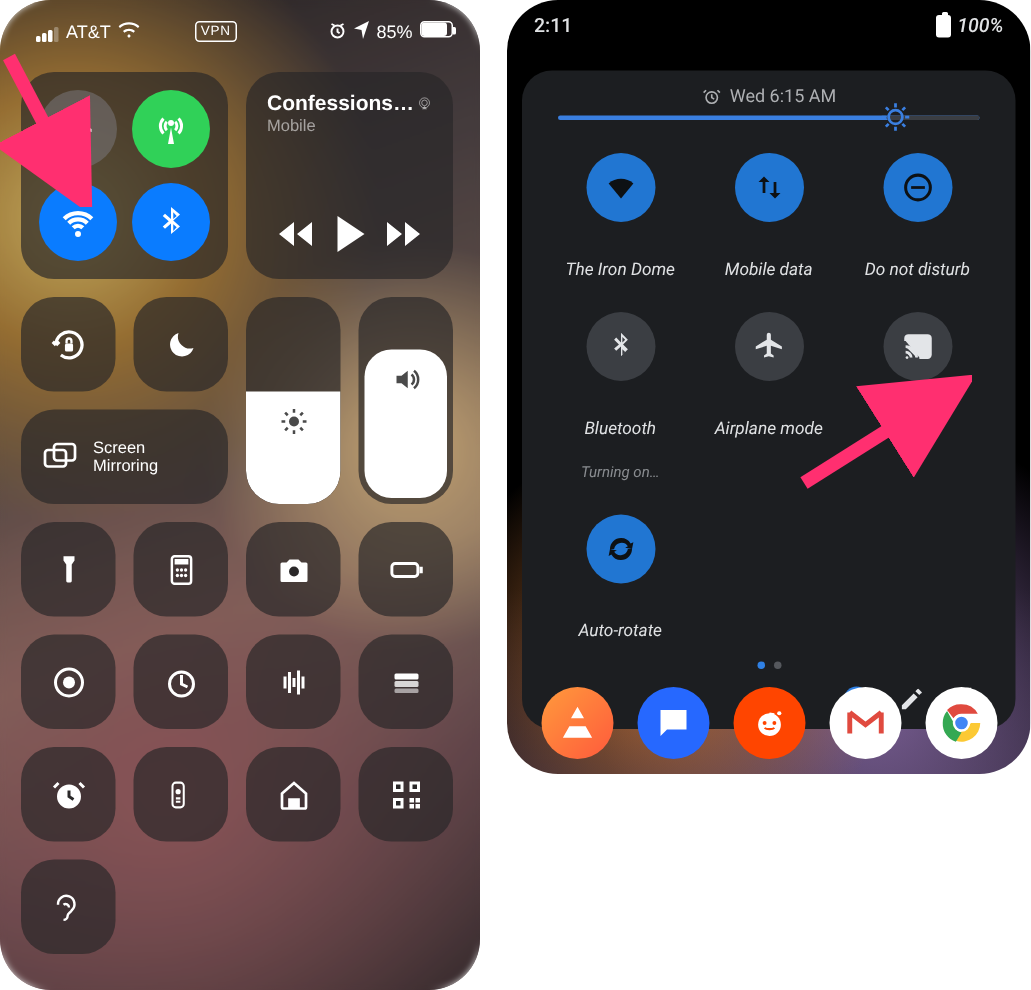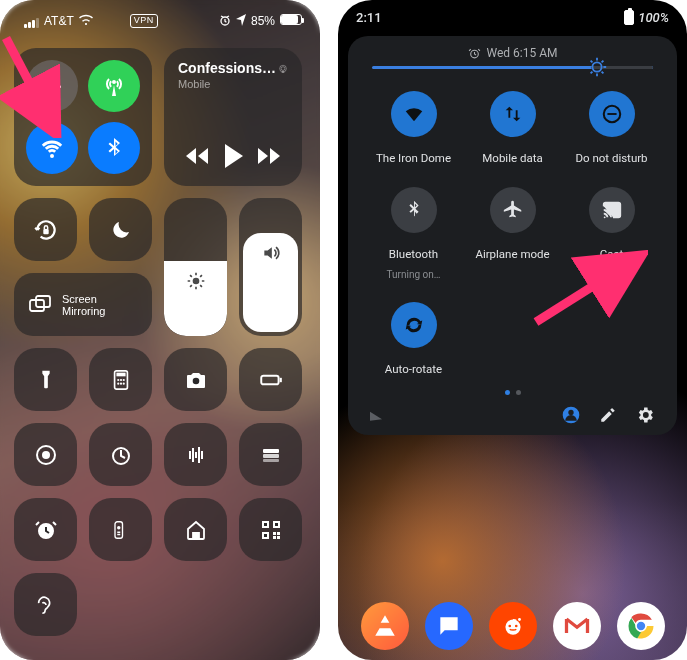--- a/index.html
+++ b/index.html
@@ -64,21 +64,21 @@
   .circle-btn.on-blue  { background:#0a7cff; }
   .circle-btn svg, .ico svg { width:24px; height:24px; fill:#fff; }
 
   .media { width:138px; height:138px; padding:12px 14px; display:flex; flex-direction:column; justify-content:space-between;}
   .media-head { display:flex; justify-content:space-between; align-items:flex-start;}
   .media-title { font-size:14px; font-weight:600; max-width:100px; white-space:nowrap; overflow:hidden; text-overflow:ellipsis;}
   .media-sub { font-size:11px; color:rgba(255,255,255,.55); margin-top:2px;}
   .media-controls { display:flex; justify-content:space-around; align-items:center; margin-bottom:6px;}
 
   .small { width:63px; height:63px; display:flex; align-items:center; justify-content:center;}
-  .small.wide { width:138px; justify-content:flex-start; padding-left:14px; gap:10px;border-radius:19px;}
+  .small.wide { width:138px; justify-content:flex-start; padding-left:14px; gap:10px;}
   .small.wide .lbl { font-size:11px; line-height:12px; }
   .slider { width:63px; height:138px; display:flex; flex-direction:column; justify-content:flex-end; overflow:hidden;}
   .slider .fill { background:#fff; height:54%; display:flex; align-items:flex-start; justify-content:center; padding-top:10px; border-radius:0 0 22px 22px;}
   .slider.vol .fill { height:76%; border-radius:22px 22px 22px 22px; }
   .slider.vol { padding:4px; }
   .slider .fill svg { fill:#4a4a4a; }
   .slider .top-ico { flex:1; display:flex; align-items:center; justify-content:center;}
 
   .grid4 { display:grid; grid-template-columns:repeat(4,63px); gap:12px; }
   .col2 { display:flex; flex-direction:column; gap:12px; }
@@ -88,51 +88,51 @@
     position:absolute; z-index:5; top:28px; left:-6px; width:90px; height:110px;
     pointer-events:none;
   }
 
   
   .gap { width:18px; }
 
   
   .android {
     position:relative;
-    width:349px; height:660px;
+    width:349px; height:516px;
     border-radius:34px;
     overflow:hidden;
     background:
       radial-gradient(circle at 30% 85%, #b36a32 0%, transparent 30%),
       radial-gradient(circle at 70% 90%, #7a5f95 0%, transparent 35%),
       linear-gradient(180deg, #000 0%, #000 76%, #2c2435 100%);
     color:#e0e2e4;
     font-family: Roboto, "Segoe UI", Arial, sans-serif;
   }
   .and-status{
     display:flex; justify-content:space-between; align-items:center;
     padding:10px 18px 6px; font-size:13px; font-weight:500;
   }
   .and-status .r { display:flex; align-items:center; gap:4px;font-style:italic;}
   .and-batt { width:10px; height:15px; border:1.5px solid #fff; border-radius:2px; position:relative; background:#fff;}
   .and-batt::before{content:"";position:absolute;top:-3px;left:2.5px;width:4px;height:2px;background:#fff;border-radius:1px 1px 0 0;}
 
   .qs-panel {
-    margin:5px 10px 0; padding:6px 6px 8px;
+    margin:16px 10px 0; padding:6px 6px 8px;
     background:#1c1e21; border-radius:20px;
   }
   .qs-head { text-align:center; font-size:12px; color:#aeb0b3; padding:4px 0 6px; display:flex;gap:6px;justify-content:center;align-items:center;}
   .qs-slider-row { padding:0 18px 8px; position:relative;}
   .qs-track { height:3px; background:#3a7fe0; border-radius:2px; position:relative;}
   .qs-track .rest { position:absolute; right:0; top:0; height:3px; width:22%; background:#3a3d42; border-radius:2px;}
   .qs-thumb { position:absolute; top:-10px; right:20%; width:22px;height:22px;}
   .qs-thumb svg{width:22px;height:22px;fill:#3a7fe0;stroke:#3a7fe0;}
 
   .qs-grid { display:grid; grid-template-columns:repeat(3,1fr); row-gap:22px; padding:14px 10px 6px;}
-  .qs-item { display:flex; flex-direction:column; align-items:center; gap:14px;}
+  .qs-item { display:flex; flex-direction:column; align-items:center; gap:24px;font-style:italic;}
   .qs-circ { width:46px; height:46px; border-radius:50%; background:#3b3e43; display:flex;align-items:center;justify-content:center;}
   .qs-circ.on { background:#2176d2; }
   .qs-circ svg { width:22px;height:22px; fill:#e3e5e8;}
   .qs-circ.on svg { fill:#0d1114;}
   .qs-label { font-size:11.5px; text-align:center; white-space:nowrap;}
   .qs-sub { font-size:10px; color:#8a8d91; margin-top:-6px;}
 
   .dots { display:flex; gap:6px; justify-content:center; padding:8px 0 4px;}
   .dots span{ width:5px;height:5px;border-radius:50%; background:#55585d;}
   .dots span.on{ background:#2f80e4;}

